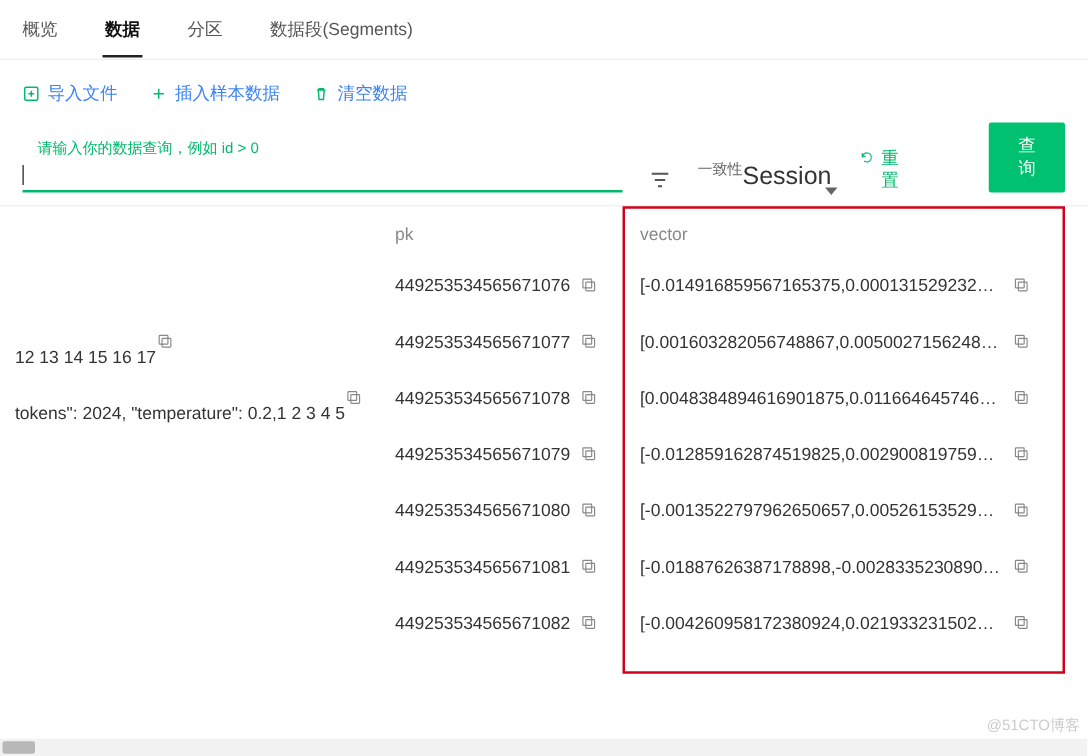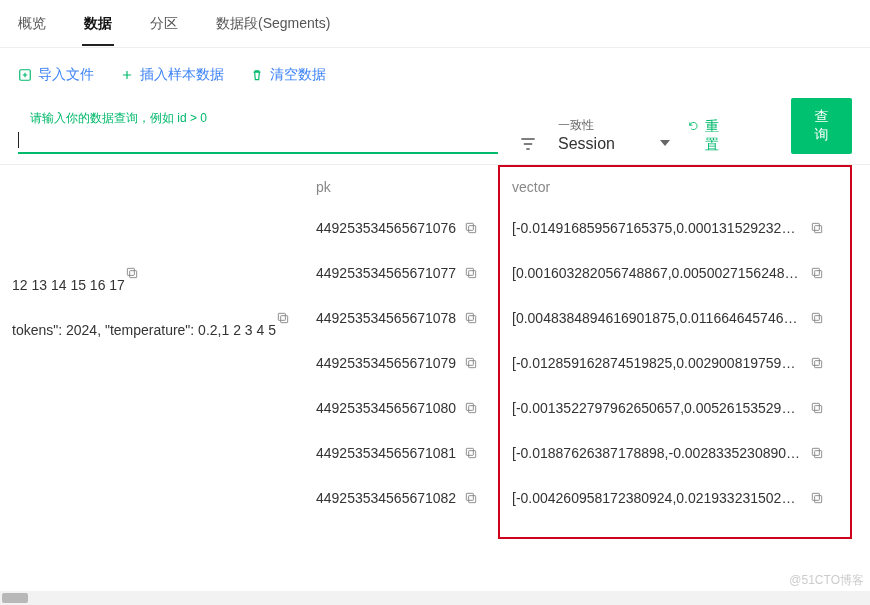--- a/index.html
+++ b/index.html
@@ -10,23 +10,23 @@
 .tab.active::after { content:""; position:absolute; left:0; right:0; bottom:-1px; height:2px; background:#222; }
 .toolbar { display:flex; gap: 26px; padding: 18px 18px 14px; align-items:center; color:#3b82f6; font-weight:500; font-size:14px; }
 .tbtn { display:inline-flex; align-items:center; gap:6px; cursor:pointer; }
 .tbtn svg { width:14px; height:14px; }
 .query-row { display:flex; align-items:flex-end; gap:20px; padding: 0 18px 10px; }
 .query-wrap { flex:0 0 480px; position:relative; }
 .query-label { position:absolute; top:-4px; left:12px; font-size:12px; color:#00b96b; }
 .query-input { width:100%; border:none; border-bottom:2px solid #00b96b; outline:none; padding: 18px 0 4px 0; font-size:14px; background:transparent; }
 .query-caret { position:absolute; left:0; bottom:6px; width:1px; height:16px; background:#222; }
 .filter-icon { color:#555; width:20px; height:20px; flex:0 0 auto; cursor:pointer; }
-.consistency { display:flex; flex-direction:column; line-height:1.3; flex:0 0 110px; cursor:pointer; position:relative;margin-top:20px; }
+.consistency { display:flex; flex-direction:row; line-height:1.3; flex:0 0 110px; cursor:pointer; position:relative;margin-top:20px; }
 .consistency .small { font-size:12px; color:#666; }
-.consistency .big { font-size:16px; color:#333; }
+.consistency .big { font-size:20px; color:#333; }
 .consistency .dd { position:absolute; right:-2px; top:14px; }
 .reset-btn { display:inline-flex; align-items:flex-start; gap:6px; color:#00b96b; cursor:pointer; font-size:14px; }
 .query-btn { background:#00c170; color:#fff; border:none; padding: 10px 22px; font-size:14px; cursor:pointer; border-radius:2px;margin-left:47px; }
 .table-wrap { border-top:1px solid #eee; position:relative; overflow-x:auto; overflow-y:hidden; height: 420px;}
 .inner { width: 920px; }
 .hdr { display:flex; color:#888; font-size:14px; padding: 14px 0 10px; }
 .row { display:flex; align-items:center; height:45px; color:#333; border-bottom: none;}
 .c1 { width: 316px; padding-left: 12px; display:flex; align-items:center; overflow:hidden; white-space:nowrap;}
 .c2 { width: 186px; display:flex; align-items:center; gap:8px; white-space:nowrap;}
 .c3 { width: 332px; padding-left: 10px; display:flex; align-items:center; gap:8px; white-space:nowrap;}

